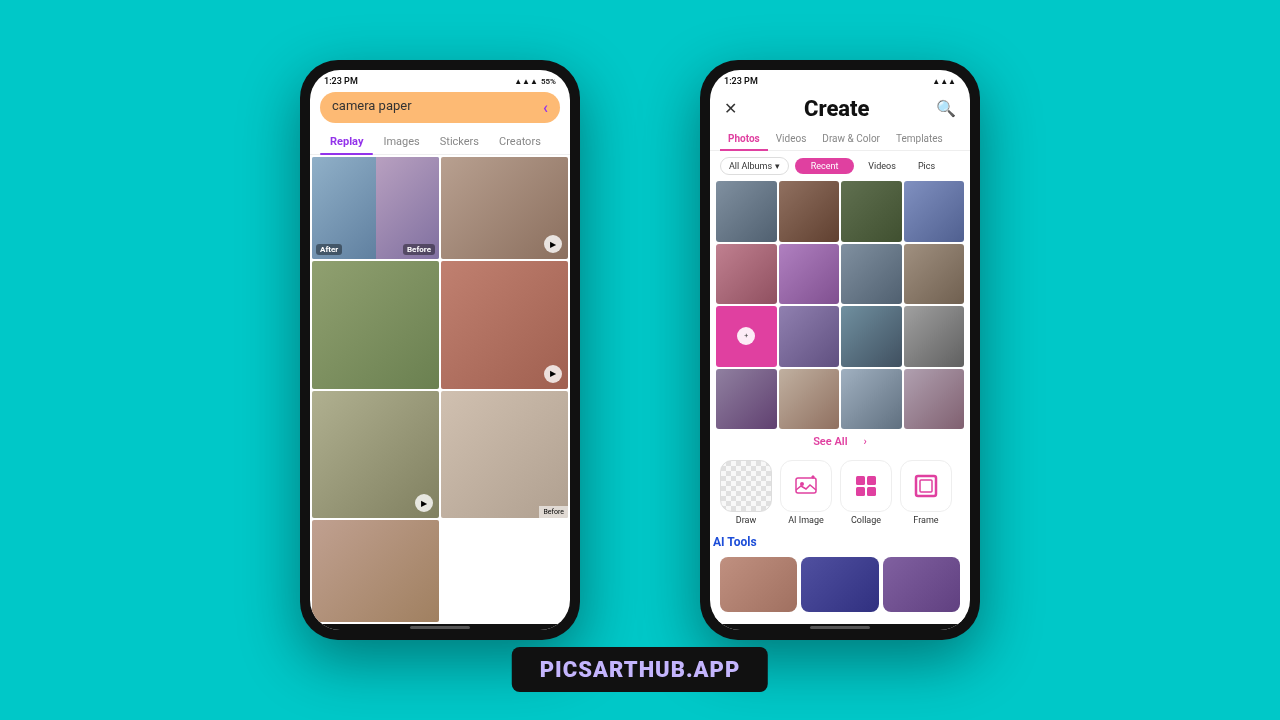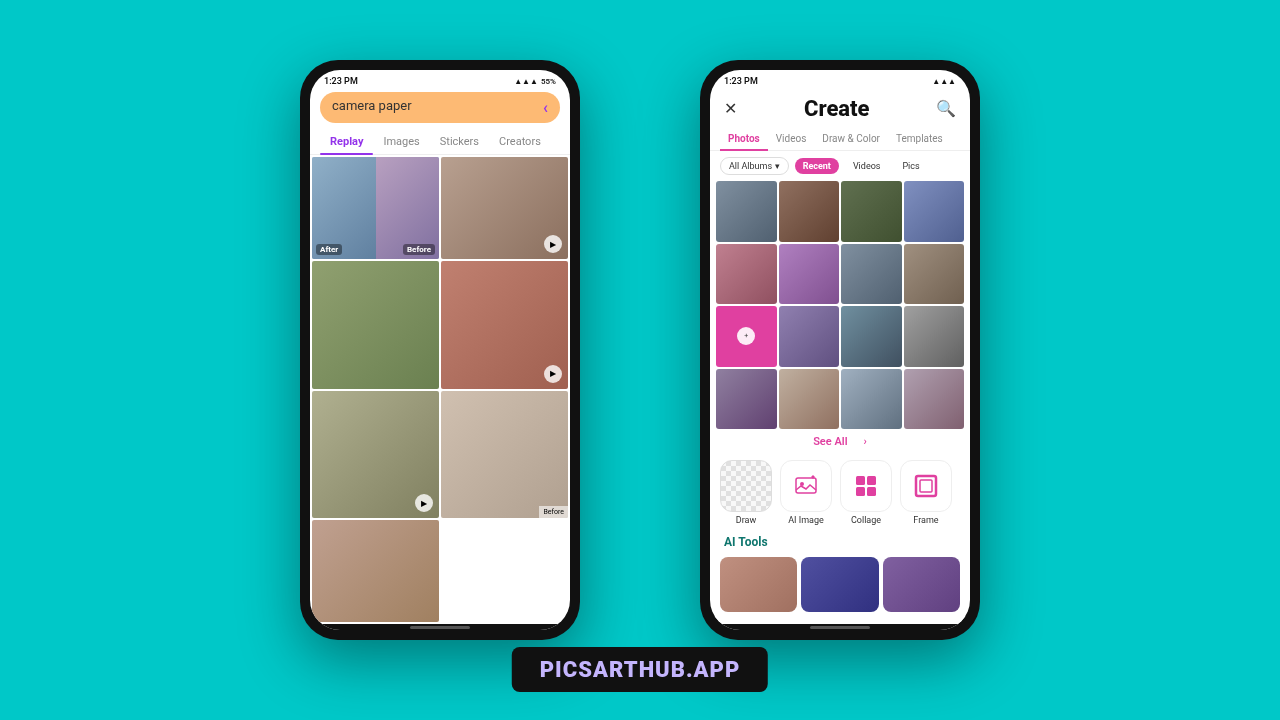--- a/index.html
+++ b/index.html
@@ -259,23 +259,23 @@
       border-radius: 16px;
       padding: 3px 8px;
       font-size: 9px;
       color: #333;
     }
 
     .album-chip {
       background: #e040a0;
       color: #fff;
       border-radius: 16px;
-      padding: 3px 8px;
+      padding: 3px 16px;
       font-size: 9px;
-      font-weight: 700;
+      font-weight: 400;
     }
 
     .album-chip-plain {
       background: transparent;
       color: #333;
       border-radius: 16px;
       padding: 3px 8px;
       font-size: 9px;
     }
 
@@ -365,24 +365,24 @@
     .tool-ai { background: #fff; border: 1px solid #eee; color: #e040a0; }
     .tool-collage { background: #fff; border: 1px solid #eee; color: #e040a0; }
     .tool-frame { background: #fff; border: 1px solid #eee; color: #e040a0; }
 
     .tool-label {
       font-size: 9px;
       color: #333;
     }
 
     .ai-tools-header {
-      padding: 4px 14px 4px;
+      padding: 4px 3px 4px;
       font-size: 12px;
       font-weight: 700;
-      color: #0f766e;
+      color: #1d4ed8;
       flex-shrink: 0;
     }
 
     .ai-thumbs {
       display: flex;
       gap: 4px;
       padding: 4px 10px;
       flex-shrink: 0;
     }
 

